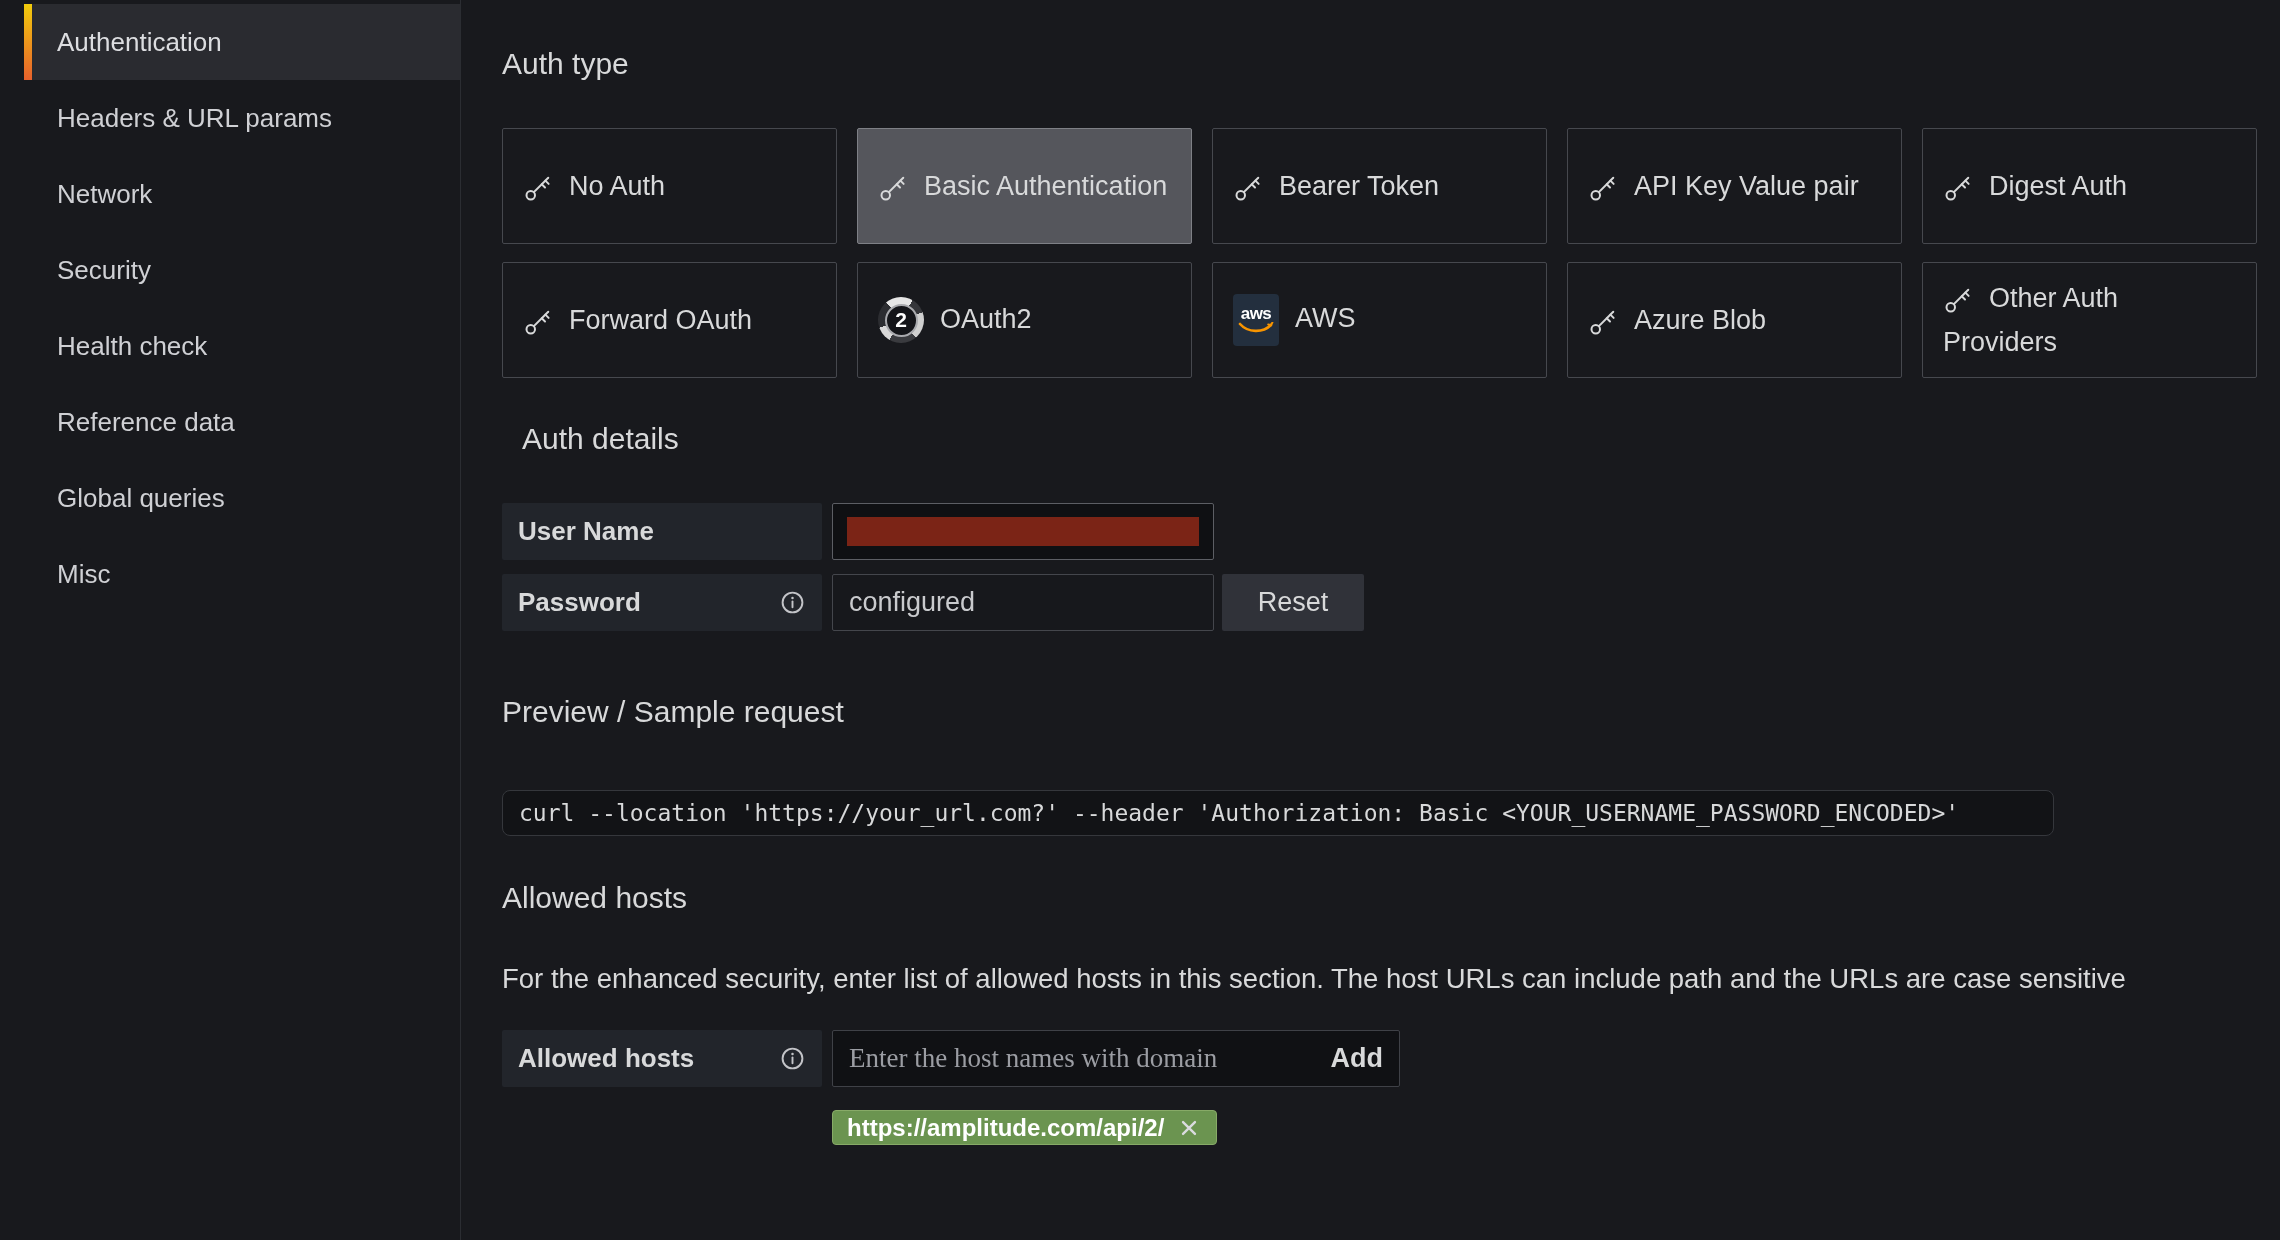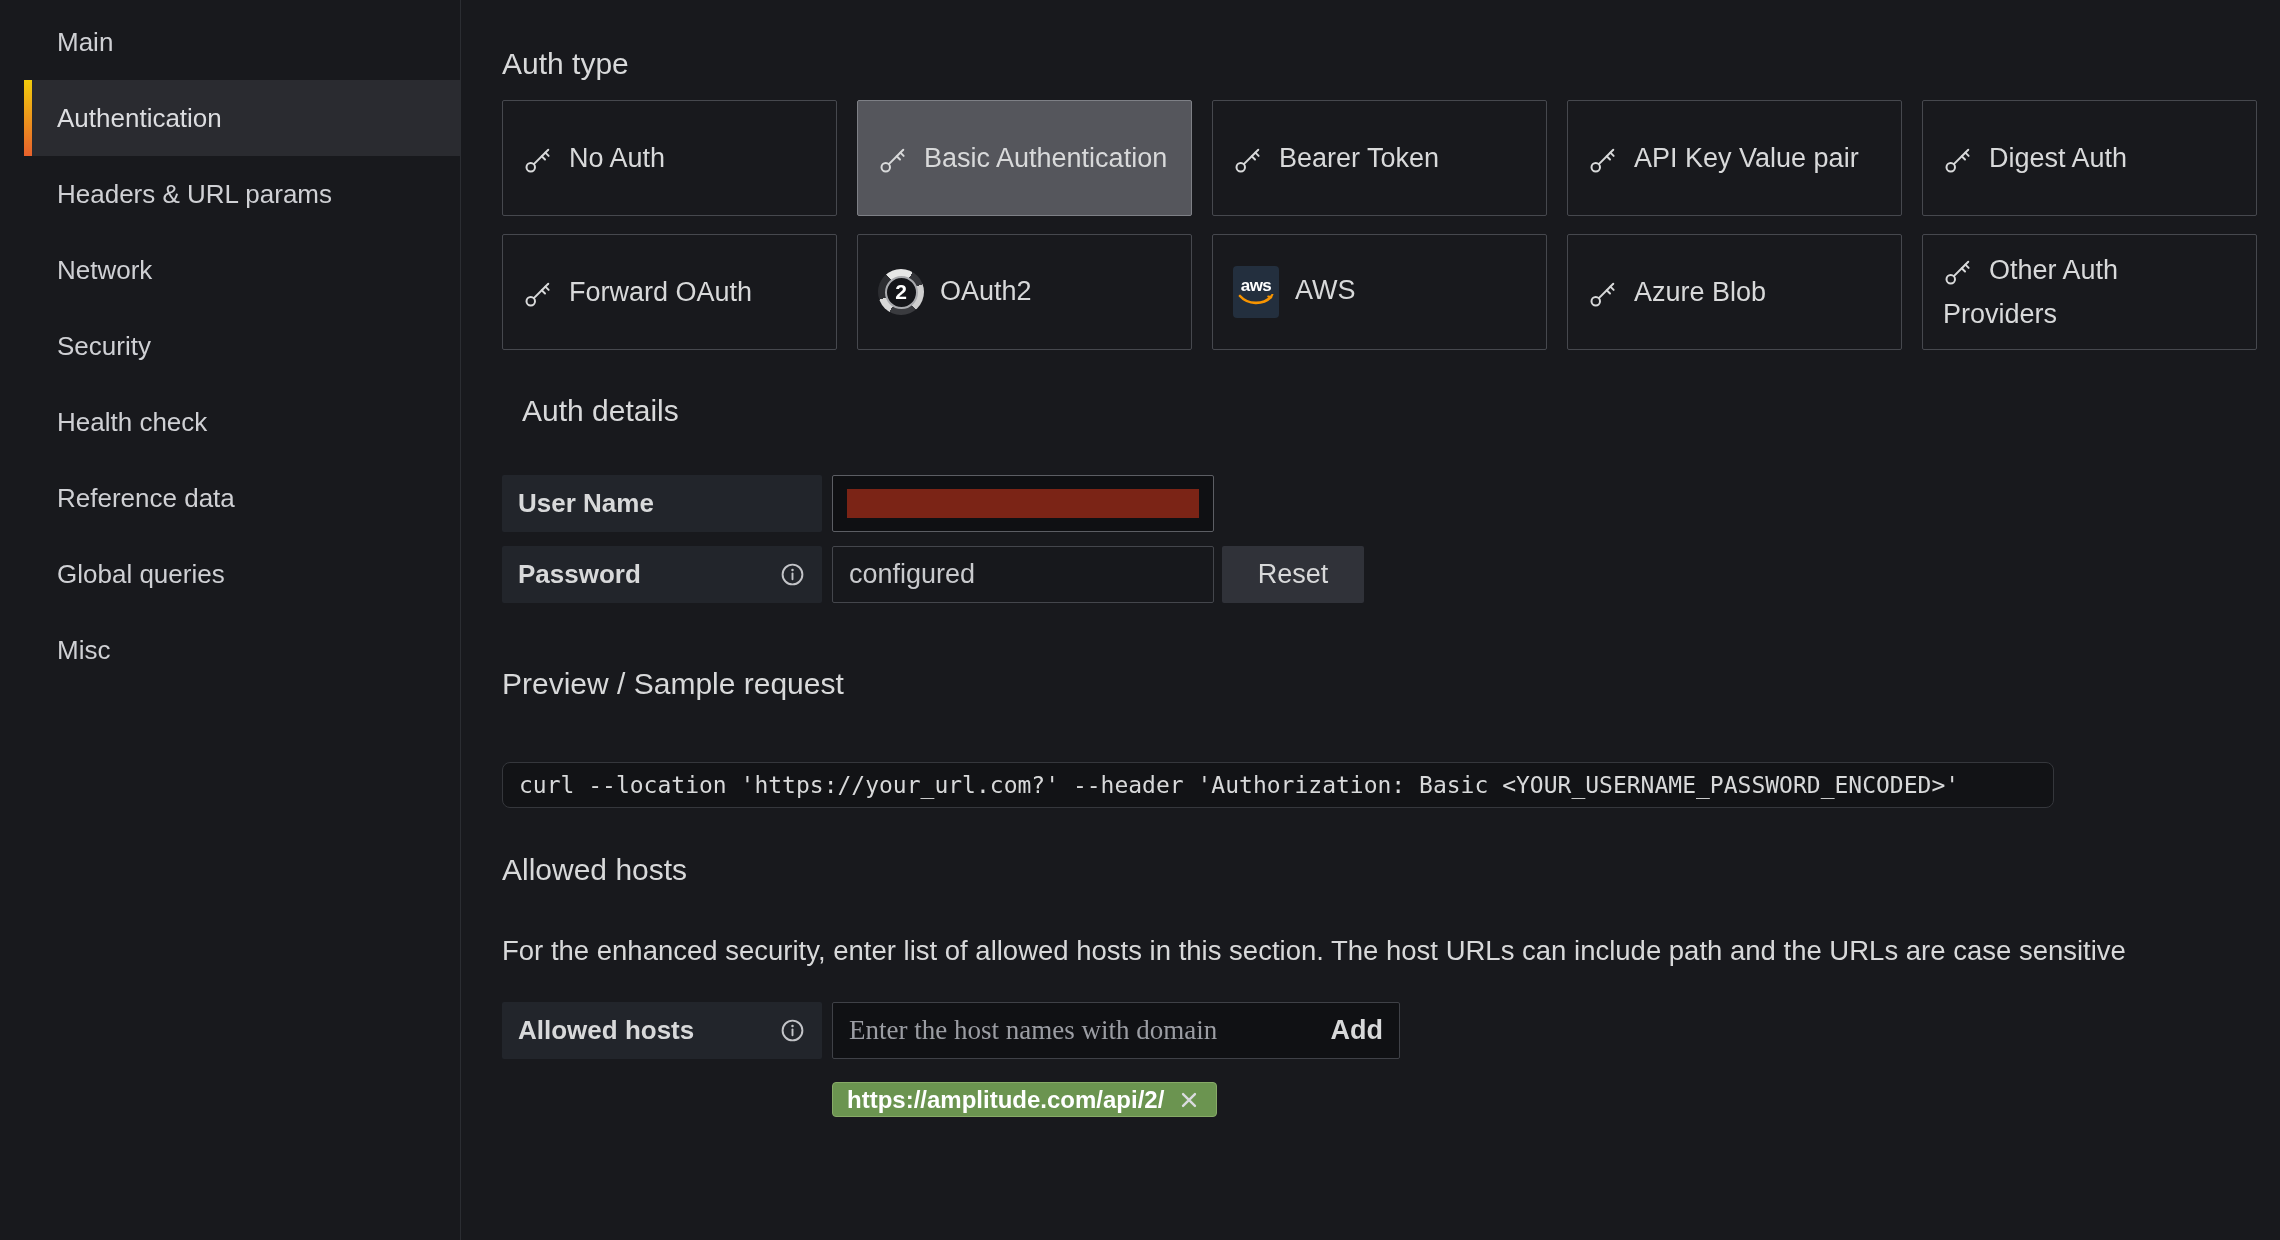--- a/index.html
+++ b/index.html
@@ -27,21 +27,21 @@
     background:linear-gradient(180deg,#f2cc0c 0%,#e8612c 100%);
   }
 
   
   .main { position:absolute; left:502px; top:0; width:1760px; }
   h2.section { margin:0; font-size:30px; font-weight:400; line-height:36px; color:#d8d9da; }
   #auth-type-title { margin-top:46px; }
 
   
   .options-grid {
-    margin-top:18px; display:grid; grid-template-columns:repeat(5,335px);
+    margin-top:46px; display:grid; grid-template-columns:repeat(5,335px);
     grid-auto-rows:116px; gap:18px 20px;
   }
   .opt-btn {
     border:1px solid #46484e; border-radius:2px; background:transparent;
     text-align:left; padding:12px 20px; font-family:inherit;
     font-size:27px; line-height:44px; color:#d8d9da; cursor:pointer;
   }
   .opt-btn.selected { background:#55565c; border-color:#7e8086; }
   .ic { display:inline-block; vertical-align:middle; margin-right:16px; }
   .ic svg { display:block; }
@@ -120,21 +120,20 @@
     display:inline-flex; align-items:center; height:35px; padding:0 14px;
     background:#6b9450; border:1px solid #87aa67; border-radius:4px;
   }
   .host-tag .url { font-size:24px; font-weight:700; color:#ffffff; }
   .tag-close { display:inline-flex; margin-left:12px; cursor:pointer; }
 </style>
 </head>
 <body>
 
 <nav class="sidebar">
-  <div class="side-item">Main</div>
   <div class="side-item active">
     <span class="accent"></span>
     <span>Authentication</span>
   </div>
   <div class="side-item">Headers &amp; URL params</div>
   <div class="side-item">Network</div>
   <div class="side-item">Security</div>
   <div class="side-item">Health check</div>
   <div class="side-item">Reference data</div>
   <div class="side-item">Global queries</div>

